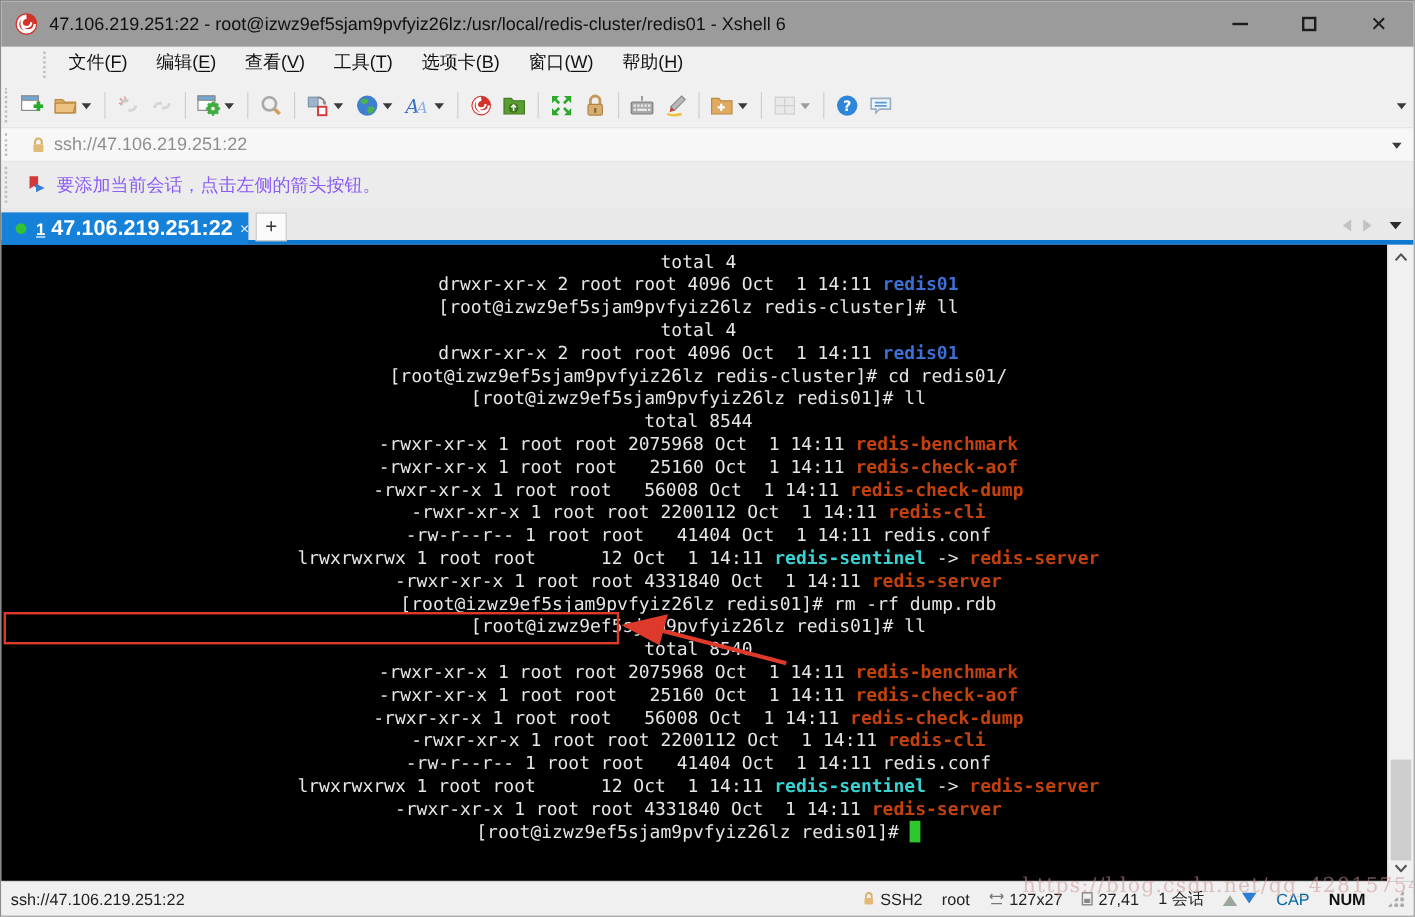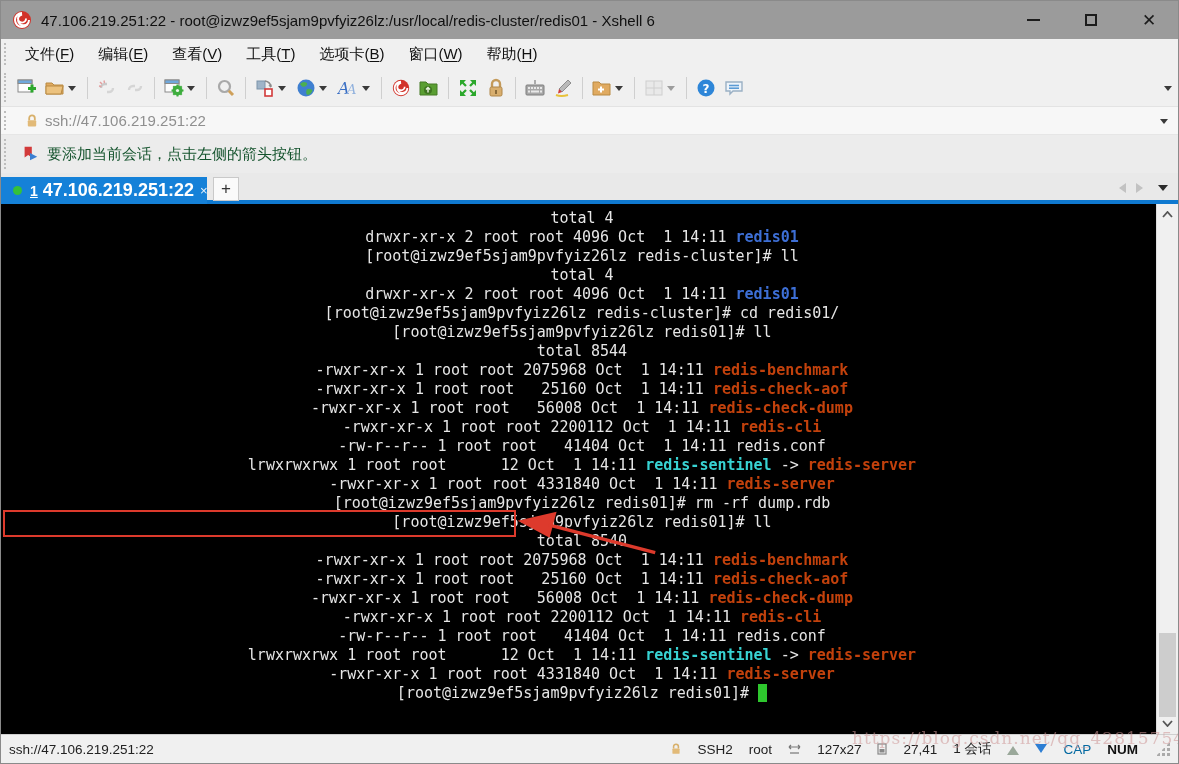--- a/index.html
+++ b/index.html
@@ -13,39 +13,39 @@
   
   .titlebar { height:38px; background:#9b9b9b; display:flex; align-items:center; padding:0 0 0 10px; flex:none; }
   .titlebar .app-icon { width:22px; height:22px; margin-right:8px; flex:none; }
   .titlebar .title { font-size:15px; color:#101010; white-space:nowrap; overflow:hidden; flex:1; }
   .win-controls { display:flex; height:100%; flex:none; }
   .win-btn { width:58px; height:100%; display:flex; align-items:center; justify-content:center; color:#1c1c1c; font-size:15px; cursor:pointer; }
   .glyph-min { width:13px; height:0; border-bottom:2px solid #1c1c1c; }
   .glyph-max { width:12px; height:12px; border:2px solid #1c1c1c; }
   .glyph-close { font-size:17px; line-height:1; }
   
-  .menubar { height:30px; background:#f0f0f0; display:flex; align-items:center; flex:none; }
+  .menubar { height:30px; background:#f0f0f0; display:flex; align-items:flex-start; flex:none;padding-left:32px; }
   .grip { width:7px; align-self:stretch; margin:4px 2px 4px 3px; border-left:2px dotted #bdbdbd; flex:none; }
   .menu-items { display:flex; gap:0; }
   .menu-item { padding:4px 12px; font-size:15px; color:#111; cursor:default; white-space:nowrap; }
   .menu-item u { text-underline-offset:2px; }
   
   .toolbar { height:38px; background:#f0f0f0; display:flex; align-items:center; flex:none; border-bottom:1px solid #e3e3e3; }
   .tb-group { display:flex; align-items:center; }
   .tb-icon { height:30px; padding:0 4px; display:flex; align-items:center; justify-content:center; cursor:pointer; }
   .tb-icon.disabled { opacity:.45; cursor:default; }
   .dd { width:0; height:0; border:4px solid transparent; border-top:5px solid #3a3a3a; margin:5px 2px 0 3px; }
   .tb-sep { width:1px; height:22px; background:#cfcfcf; margin:0 5px; flex:none; }
   .tb-overflow { margin-left:auto; margin-right:6px; }
   
   .addressbar { height:28px; background:#f7f7f7; border-bottom:1px solid #e6e6e6; display:flex; align-items:center; flex:none; }
   .addr-text { font-size:15px; color:#8f8f8f; margin-left:6px; flex:1; }
   
   .noticebar { height:38px; background:#ececec; display:flex; align-items:center; flex:none; }
-  .notice-text { font-size:15px; color:#14532d; margin-left:8px; }
+  .notice-text { font-size:15px; color:#8b5cf6; margin-left:8px; }
   
   .tabbar { height:31px; background:#e9e9e9; display:flex; align-items:flex-end; flex:none; position:relative; }
   .tabbar .strip { position:absolute; left:0; right:0; bottom:0; height:4px; background:#0f79d0; }
   .tab-active { height:27px; width:206px; background:#1581d8; color:#fff; display:flex; align-items:center; padding:0 8px; position:relative; z-index:2; }
   .tab-dot { width:9px; height:9px; border-radius:50%; background:#35c13a; margin:0 8px 0 4px; flex:none; }
   .tab-index { font-weight:bold; font-size:14px; text-decoration:underline; margin-right:5px; }
   .tab-label { font-weight:bold; font-size:18px; flex:1; white-space:nowrap; }
   .tab-close { color:#e8f2fb; font-size:13px; margin-left:6px; cursor:pointer; }
   .tab-new { height:24px; width:26px; background:#fafafa; border:1px solid #c9c9c9; margin:0 0 3px 6px; display:flex; align-items:center; justify-content:center; font-size:17px; color:#333; cursor:pointer; z-index:2; }
   .tab-nav { margin-left:auto; display:flex; align-items:center; gap:10px; padding:0 10px 8px 0; }
@@ -65,21 +65,21 @@
   .cmd-box { position:absolute; left:2px; top:306px; width:513px; height:27px; border:2px solid #dd3a2c; pointer-events:none; }
   .anno-arrow { position:absolute; left:0; top:0; width:100%; height:100%; pointer-events:none; }
   
   .scrollbar { width:22px; background:#f0f0f0; border-left:1px solid #dcdcdc; position:relative; flex:none; }
   .sb-btn { position:absolute; left:0; width:100%; height:17px; display:flex; align-items:center; justify-content:center; }
   .sb-btn.up { top:2px; } .sb-btn.down { bottom:2px; }
   .sb-thumb { position:absolute; left:2px; width:17px; top:429px; height:84px; background:#cdcdcd; }
   
   .statusbar { height:29px; background:#f0f0f0; border-top:1px solid #cfcfcf; display:flex; align-items:center; padding:0 8px; flex:none; font-size:13.5px; color:#222; }
   .sb-url { flex:1; white-space:nowrap; }
-  .sb-item { margin-left:16px; display:flex; align-items:center; gap:16px; white-space:nowrap; }
+  .sb-item { margin-left:16px; display:flex; align-items:center; gap:4px; white-space:nowrap; }
   .sb-cap { color:#0369a1; }
   .sb-num { color:#111; font-weight:bold; }
   .arr-up { width:0; height:0; border:6px solid transparent; border-bottom:9px solid #9aa89a; margin-bottom:4px; }
   .arr-down { width:0; height:0; border:6px solid transparent; border-top:9px solid #2e7fd4; margin-top:4px; }
   .resize-grip { margin-left:18px; width:14px; height:14px; flex:none;
     background:radial-gradient(circle 1.5px, #aaa 1.5px, transparent 2px) 0 0/5px 5px; clip-path:polygon(100% 0,100% 100%,0 100%); }
   .watermark { position:absolute; left:851px; top:727px; z-index:9; font-family:"DejaVu Serif", serif; font-size:17px; letter-spacing:1px; color:rgba(205,150,150,0.55); pointer-events:none; white-space:nowrap; }
 </style>
 </head>
 <body>

